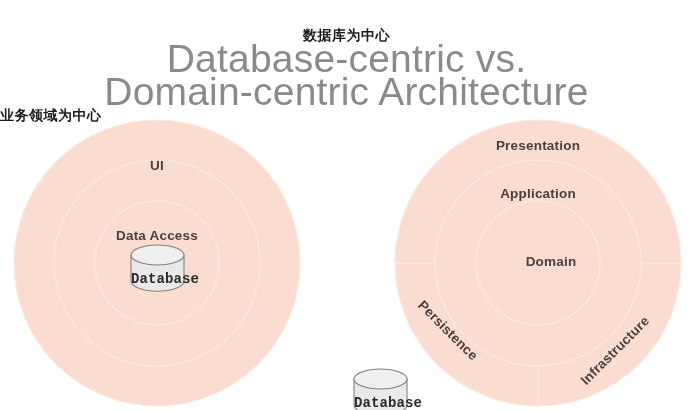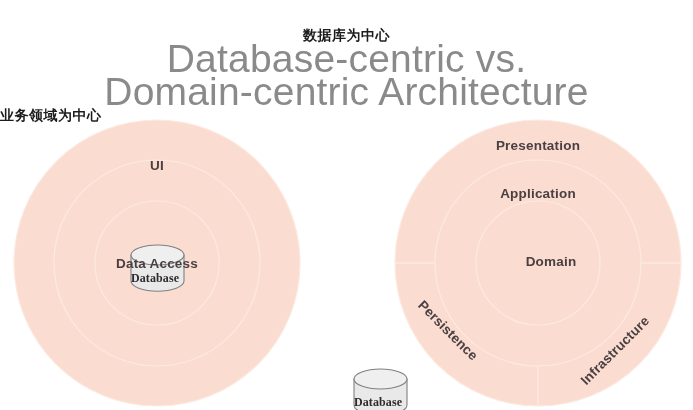--- a/index.html
+++ b/index.html
@@ -94,22 +94,22 @@
     transform: translateX(-50%) rotate(45deg);
   }
   .ring-label.rot-ccw {
     transform: translateX(-50%) rotate(-45deg);
   }
   .db-label {
     position: absolute;
     left: 0;
     width: 100%;
     text-align: left;
-    font-family: Liberation Serif, serif;
-    font-size: 12px;
+    font-family: Liberation Mono, monospace;
+    font-size: 14px;
     font-weight: 700;
     color: #2b2b2b;
     letter-spacing: 0.1px;
   }
 </style>
 </head>
 <body>
 
 <div id="canvas">
 
@@ -143,21 +143,21 @@
       <ellipse cx="157.5" cy="239" rx="26.5" ry="10" fill="#efefef" stroke="#808080" stroke-width="1.1"></ellipse>
     </g>
 
     <g>
       <path d="M354,363 L354,389 A26,10 0 0,0 407,389 L407,363 Z" fill="#e9e9e9" stroke="#808080" stroke-width="1.1"></path>
       <ellipse cx="380.5" cy="363" rx="26.5" ry="10" fill="#efefef" stroke="#808080" stroke-width="1.1"></ellipse>
     </g>
   </svg>
 
   <div class="ring-label" style="left:157px; top:122px;margin-top:20px;">UI</div>
-  <div class="ring-label" style="left:157px; top:212px;margin-top:28px;">Data Access</div>
+  <div class="ring-label" style="left:157px; top:212px;">Data Access</div>
 
   <div class="db-label" style="left:131px; top:255px; width:53px;">Database</div>
 
   <div class="ring-label" style="left:538px; top:170px;">Application</div>
   <div class="ring-label" style="left:538px; top:122px;">Presentation</div>
   <div class="ring-label" style="left:538px; top:238px;padding-left:26px;">Domain</div>
 
   <div class="ring-label rot-cw" style="left:448px; top:307px;">Persistence</div>
   <div class="ring-label rot-ccw" style="left:615px; top:327px;">Infrastructure</div>
 

